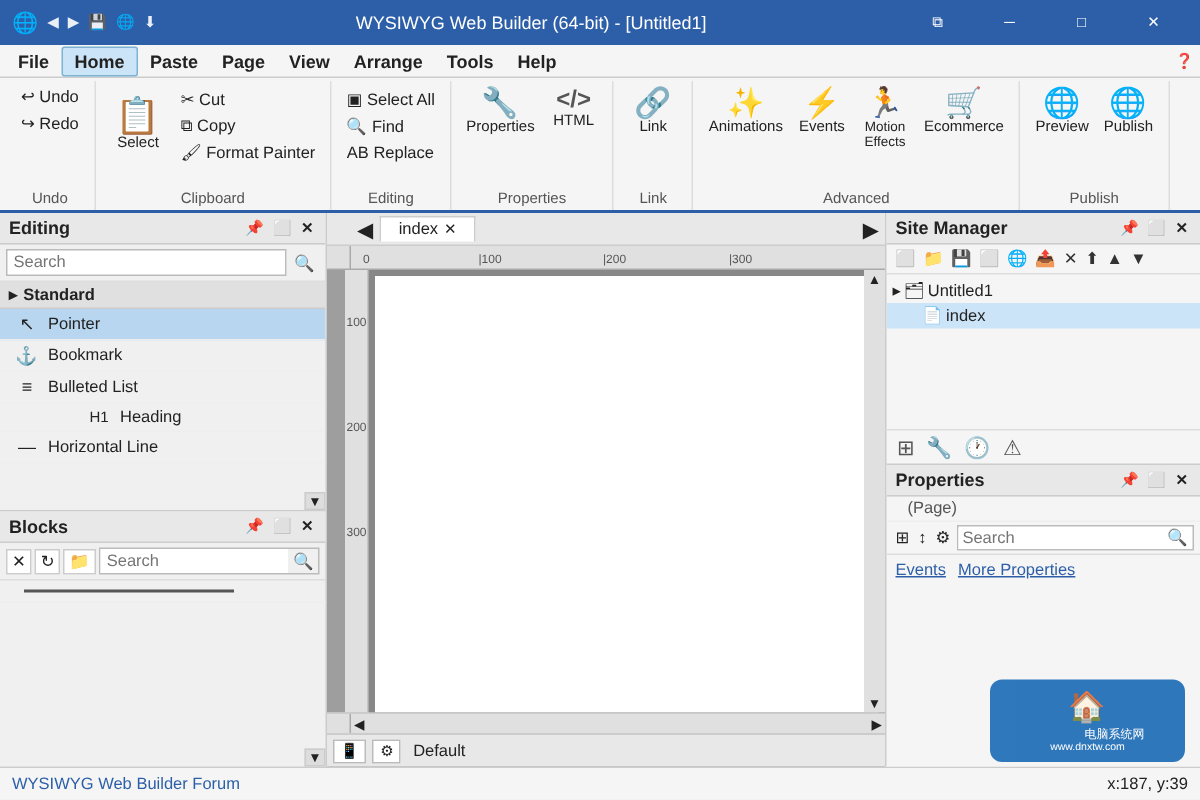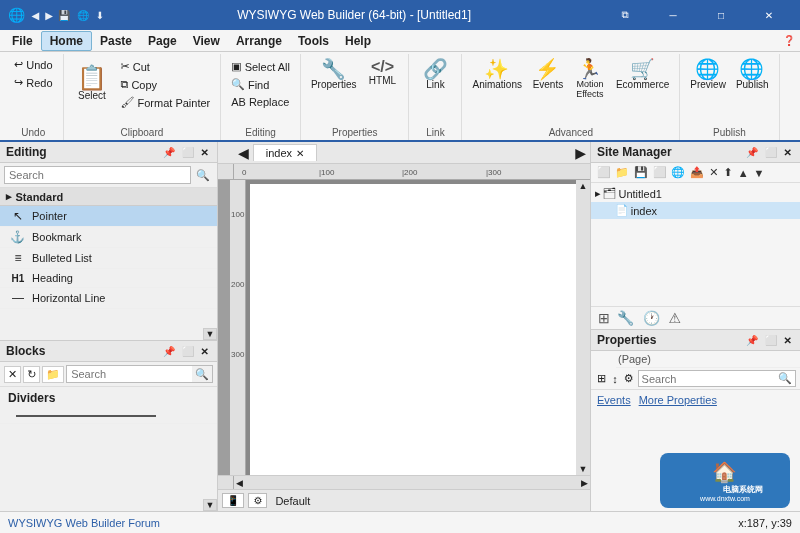--- a/index.html
+++ b/index.html
@@ -70,32 +70,32 @@
     .canvas-area { flex: 1; background: #9e9e9e; display: flex; flex-direction: column; overflow: hidden; }
     .canvas-tabs { background: #e8e8e8; display: flex; align-items: center; border-bottom: 1px solid #ccc; height: 22px; padding-left: 16px; }
     .canvas-tab { padding: 2px 12px; font-size: 11px; border: 1px solid #ccc; border-bottom: none; background: white; cursor: pointer; display: flex; align-items: center; gap: 4px; }
     .canvas-tab.active { background: white; }
     .tab-close { font-size: 10px; cursor: pointer; }
     .canvas-bottom { height: 22px; background: #e8e8e8; border-top: 1px solid #ccc; display: flex; align-items: center; padding: 0 4px; gap: 4px; font-size: 11px; }
     .canvas-bot-btn { padding: 1px 4px; border: 1px solid #bbb; background: white; cursor: pointer; font-size: 10px; }
 
     
     .right-panel { width: 210px; background: #f5f5f5; border-left: 1px solid #ccc; display: flex; flex-direction: column; }
-    .site-manager { display: flex; flex-direction: column; border-bottom: 1px solid #ccc; height: 188px; }
+    .site-manager { display: flex; flex-direction: column; border-bottom: 1px solid #ccc; height: 168px; }
     .sm-toolbar { display: flex; align-items: center; gap: 1px; padding: 2px 4px; border-bottom: 1px solid #ddd; flex-wrap: wrap; }
     .sm-btn { font-size: 11px; cursor: pointer; padding: 1px 2px; color: #333; }
     .sm-tree { flex: 1; overflow-y: auto; padding: 2px 0; }
     .tree-item { display: flex; align-items: center; gap: 2px; padding: 2px 4px; cursor: pointer; font-size: 11px; }
     .tree-item.selected { background: #b8d6f0; }
     .tree-indent { padding-left: 16px; }
     .sm-bottom-toolbar { display: flex; align-items: center; gap: 2px; padding: 2px 4px; border-top: 1px solid #ddd; }
     .sm-bot-btn { font-size: 14px; cursor: pointer; padding: 1px 3px; color: #555; }
 
     .properties-panel { flex: 1; display: flex; flex-direction: column; overflow: hidden; }
-    .prop-group { font-size: 11px; padding: 2px 2px; color: #555; border-bottom: 1px solid #eee; margin-left: 25px; }
+    .prop-group { font-size: 11px; padding: 2px 14px; color: #555; border-bottom: 1px solid #eee; }
     .prop-toolbar { display: flex; align-items: center; gap: 2px; padding: 2px 4px; border-bottom: 1px solid #ddd; }
     .prop-btn { font-size: 11px; cursor: pointer; padding: 1px 2px; }
     .prop-search { display: flex; align-items: center; flex: 1; border: 1px solid #bbb; background: white; }
     .prop-search input { flex: 1; border: none; padding: 1px 3px; font-size: 11px; outline: none; }
     .prop-links { padding: 4px 6px; display: flex; gap: 8px; }
     .prop-link { color: #2c5fa8; font-size: 11px; cursor: pointer; text-decoration: underline; }
 
     
     .status-bar { height: 22px; background: #f5f5f5; border-top: 1px solid #ccc; display: flex; align-items: center; padding: 0 8px; font-size: 11px; justify-content: space-between; }
     .status-link { color: #2c5fa8; cursor: pointer; font-size: 11px; }
@@ -297,21 +297,21 @@
         </div>
         <div class="toolbox-item">
           <span class="item-icon">⚓</span>
           <span>Bookmark</span>
         </div>
         <div class="toolbox-item">
           <span class="item-icon">≡</span>
           <span>Bulleted List</span>
         </div>
         <div class="toolbox-item">
-          <span class="item-icon" style="font-weight:bold;font-size:10px;">H1</span>
+          <span class="item-icon" style="font-weight:normal;font-size:10px;margin-left:48px;">H1</span>
           <span>Heading</span>
         </div>
         <div class="toolbox-item">
           <span class="item-icon">—</span>
           <span>Horizontal Line</span>
         </div>
       </div>
 
       <div style="width:100%; display:flex; justify-content:flex-end;">
         <div style="width:14px; background:#ddd; border:1px solid #ccc; cursor:pointer; font-size:9px; text-align:center;">▼</div>
@@ -331,21 +331,20 @@
       </div>
       <div class="blocks-toolbar">
         <span class="blocks-btn">✕</span>
         <span class="blocks-btn">↻</span>
         <span class="blocks-btn">📁</span>
         <div class="blocks-search">
           <input type="text" style="width: 100%; border: none; padding: 2px 4px; font-size: 11px; outline: none;" placeholder="Search">
           <span style="padding:1px 3px; cursor:pointer; font-size:11px;">🔍</span>
         </div>
       </div>
-      <div class="dividers-label">Dividers</div>
       <div class="divider-item">
         <div class="divider-line"></div>
       </div>
       <div style="width:100%; display:flex; justify-content:flex-end; margin-top:auto;">
         <div style="width:14px; background:#ddd; border:1px solid #ccc; cursor:pointer; font-size:9px; text-align:center;">▼</div>
       </div>
     </div>
   </div>
 
   <div class="canvas-area">
@@ -475,16 +474,16 @@
 </div>
 
 <div class="status-bar">
   <span class="status-link">WYSIWYG Web Builder Forum</span>
   <span>x:187, y:39</span>
 </div>
 
 <div class="watermark">
   <div class="watermark-inner">
     <span class="watermark-icon">🏠</span>
-    <span style="font-size:8px; font-weight:bold;padding-left:36px;">电脑系统网</span>
+    <span style="font-size:8px; font-weight:normal;padding-left:36px;">电脑系统网</span>
     <span style="font-size:7px;">www.dnxtw.com</span>
   </div>
 </div>
 
 </body></html>

